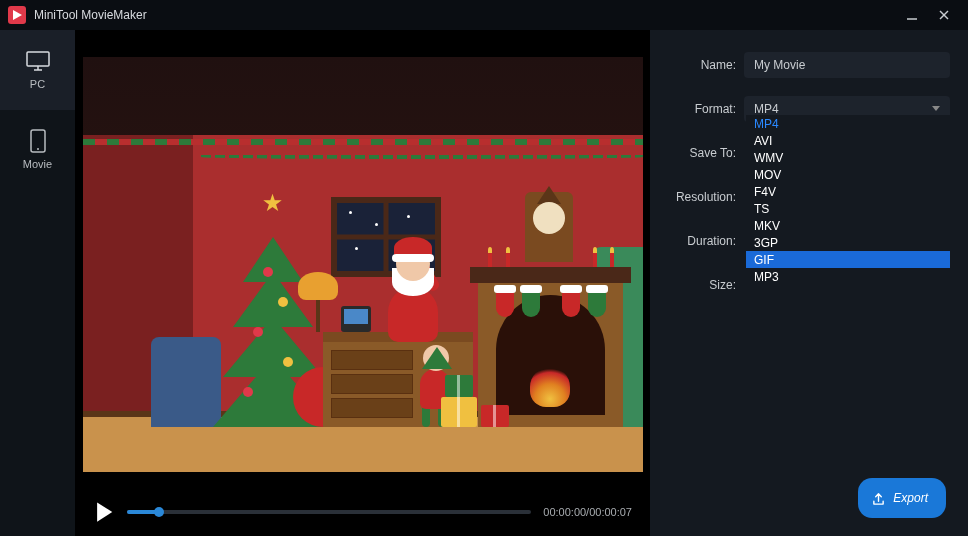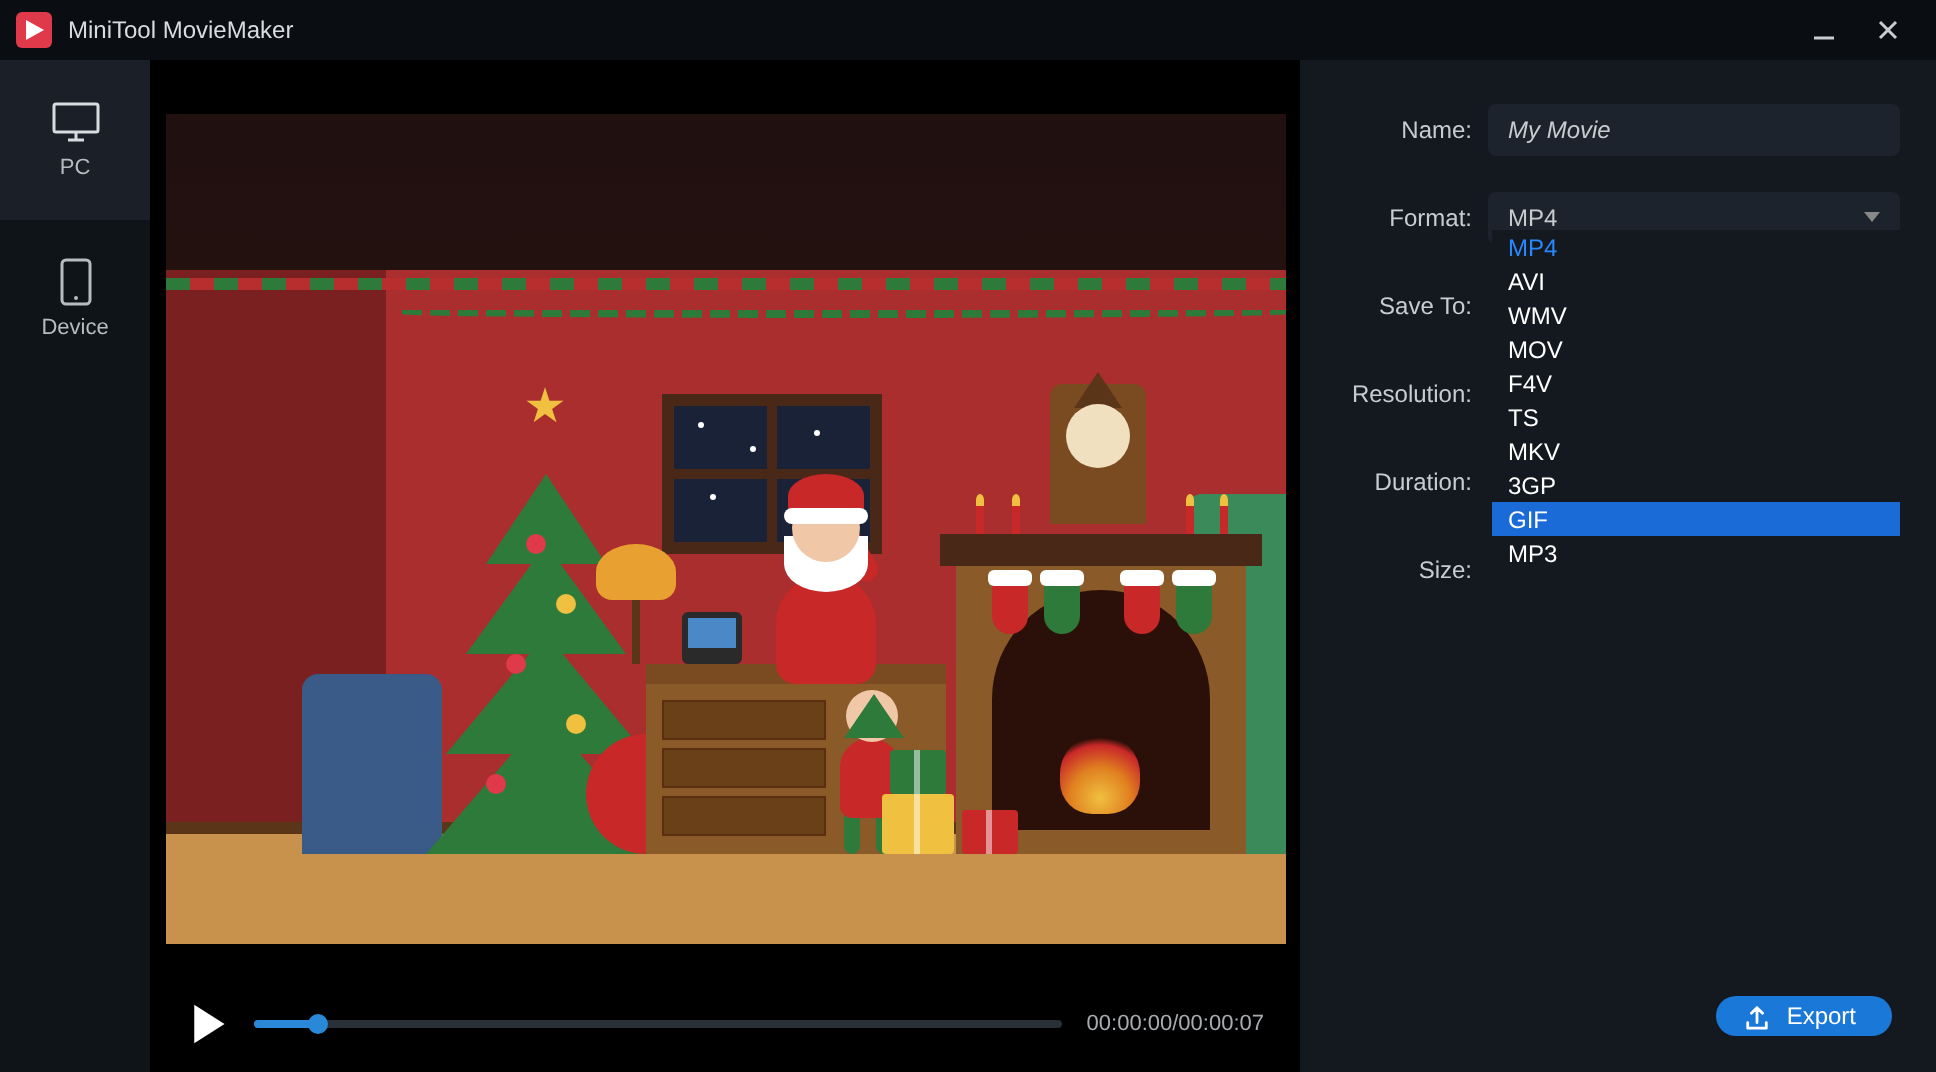--- a/index.html
+++ b/index.html
@@ -103,30 +103,30 @@
 .play-btn { width: 22px; height: 22px; cursor: pointer; display:flex; align-items:center; }
 .timeline { flex: 1; height: 4px; background: #2a3038; border-radius: 2px; position: relative; }
 .timeline-fill { position: absolute; left: 0; top: 0; bottom: 0; width: 8%; background: #2a88d8; border-radius: 2px; }
 .timeline-thumb { position: absolute; left: 8%; top: 50%; width: 10px; height: 10px; background: #2a88d8; border-radius: 50%; transform: translate(-50%, -50%); }
 .timecode { font-size: 11px; color: #a8acb0; }
 
 
 .panel { width: 318px; background: #141920; padding: 22px 18px 0 8px; position: relative; }
 .form-row { display: flex; align-items: center; margin-bottom: 18px; height: 26px; }
 .form-label { width: 86px; text-align: right; font-size: 12px; color: #c8ccd0; padding-right: 8px; }
-.form-input { flex: 1; height: 26px; background: #1d232c; border: none; border-radius: 4px; padding: 0 10px; font-size: 12px; color: #c8ccd0; outline: none; font-style: italic; }
+.form-input { flex: 1; height: 26px; background: #1d232c; border: none; border-radius: 4px; padding: 0 10px; font-size: 12px; color: #c8ccd0; outline: none; }
 .form-select { flex: 1; height: 26px; background: #1d232c; border-radius: 4px; padding: 0 10px; font-size: 12px; color: #c8ccd0; display: flex; align-items: center; justify-content: space-between; cursor: pointer; }
 .form-select .caret { width: 0; height: 0; border: 4px solid transparent; border-top: 5px solid #888; margin-top: 3px; }
 
 .dropdown { position: absolute; top: 85px; left: 96px; right: 18px; background: #141920; z-index: 10; }
 .dd-item { height: 17px; padding: 0 8px; font-size: 12px; display: flex; align-items: center; cursor: pointer; color: #ffffff; }
 .dd-item.sel { color: #2a88ff; }
 .dd-item.hover { background: #1a6ad8; color: #fff; }
 
-.export-btn { position: absolute; bottom: 18px; right: 22px; height: 20px; padding: 0 18px 0 14px; background: #1a78d8; border-radius: 14px; display: flex; align-items: center; gap: 8px; font-size: 12px; color: #fff; cursor: pointer; }
+.export-btn { position: absolute; bottom: 18px; right: 22px; height: 40px; padding: 0 18px 0 14px; background: #1a78d8; border-radius: 14px; display: flex; align-items: center; gap: 8px; font-size: 12px; color: #fff; cursor: pointer; font-style: italic; }
 .export-btn svg { width: 13px; height: 13px; }
 </style>
 </head>
 <body>
 
 <div class="titlebar">
   <div class="logo">
     <svg viewBox="0 0 12 12">
         <path d="M2 1 L11 6 L2 11 Z" fill="#fff"></path>
       </svg>
@@ -158,21 +158,21 @@
       </div>
       <div class="lbl">PC</div>
     </div>
     <div class="side-item">
       <div class="ico">
         <svg width="18" height="24" viewBox="0 0 18 24">
             <rect x="2" y="1" width="14" height="22" rx="2" fill="none" stroke="#b8bcc0" stroke-width="1.5"></rect>
             <circle cx="9" cy="20" r="1" fill="#b8bcc0"></circle>
           </svg>
       </div>
-      <div class="lbl">Device</div>
+      <div class="lbl">Movie</div>
     </div>
   </div>
 
   <div class="center">
     <div class="preview">
       <div class="preview-inner">
         <div class="scene">
           <div class="sky"></div>
           <div class="wall"></div>
           <div class="wall-dark"></div>

